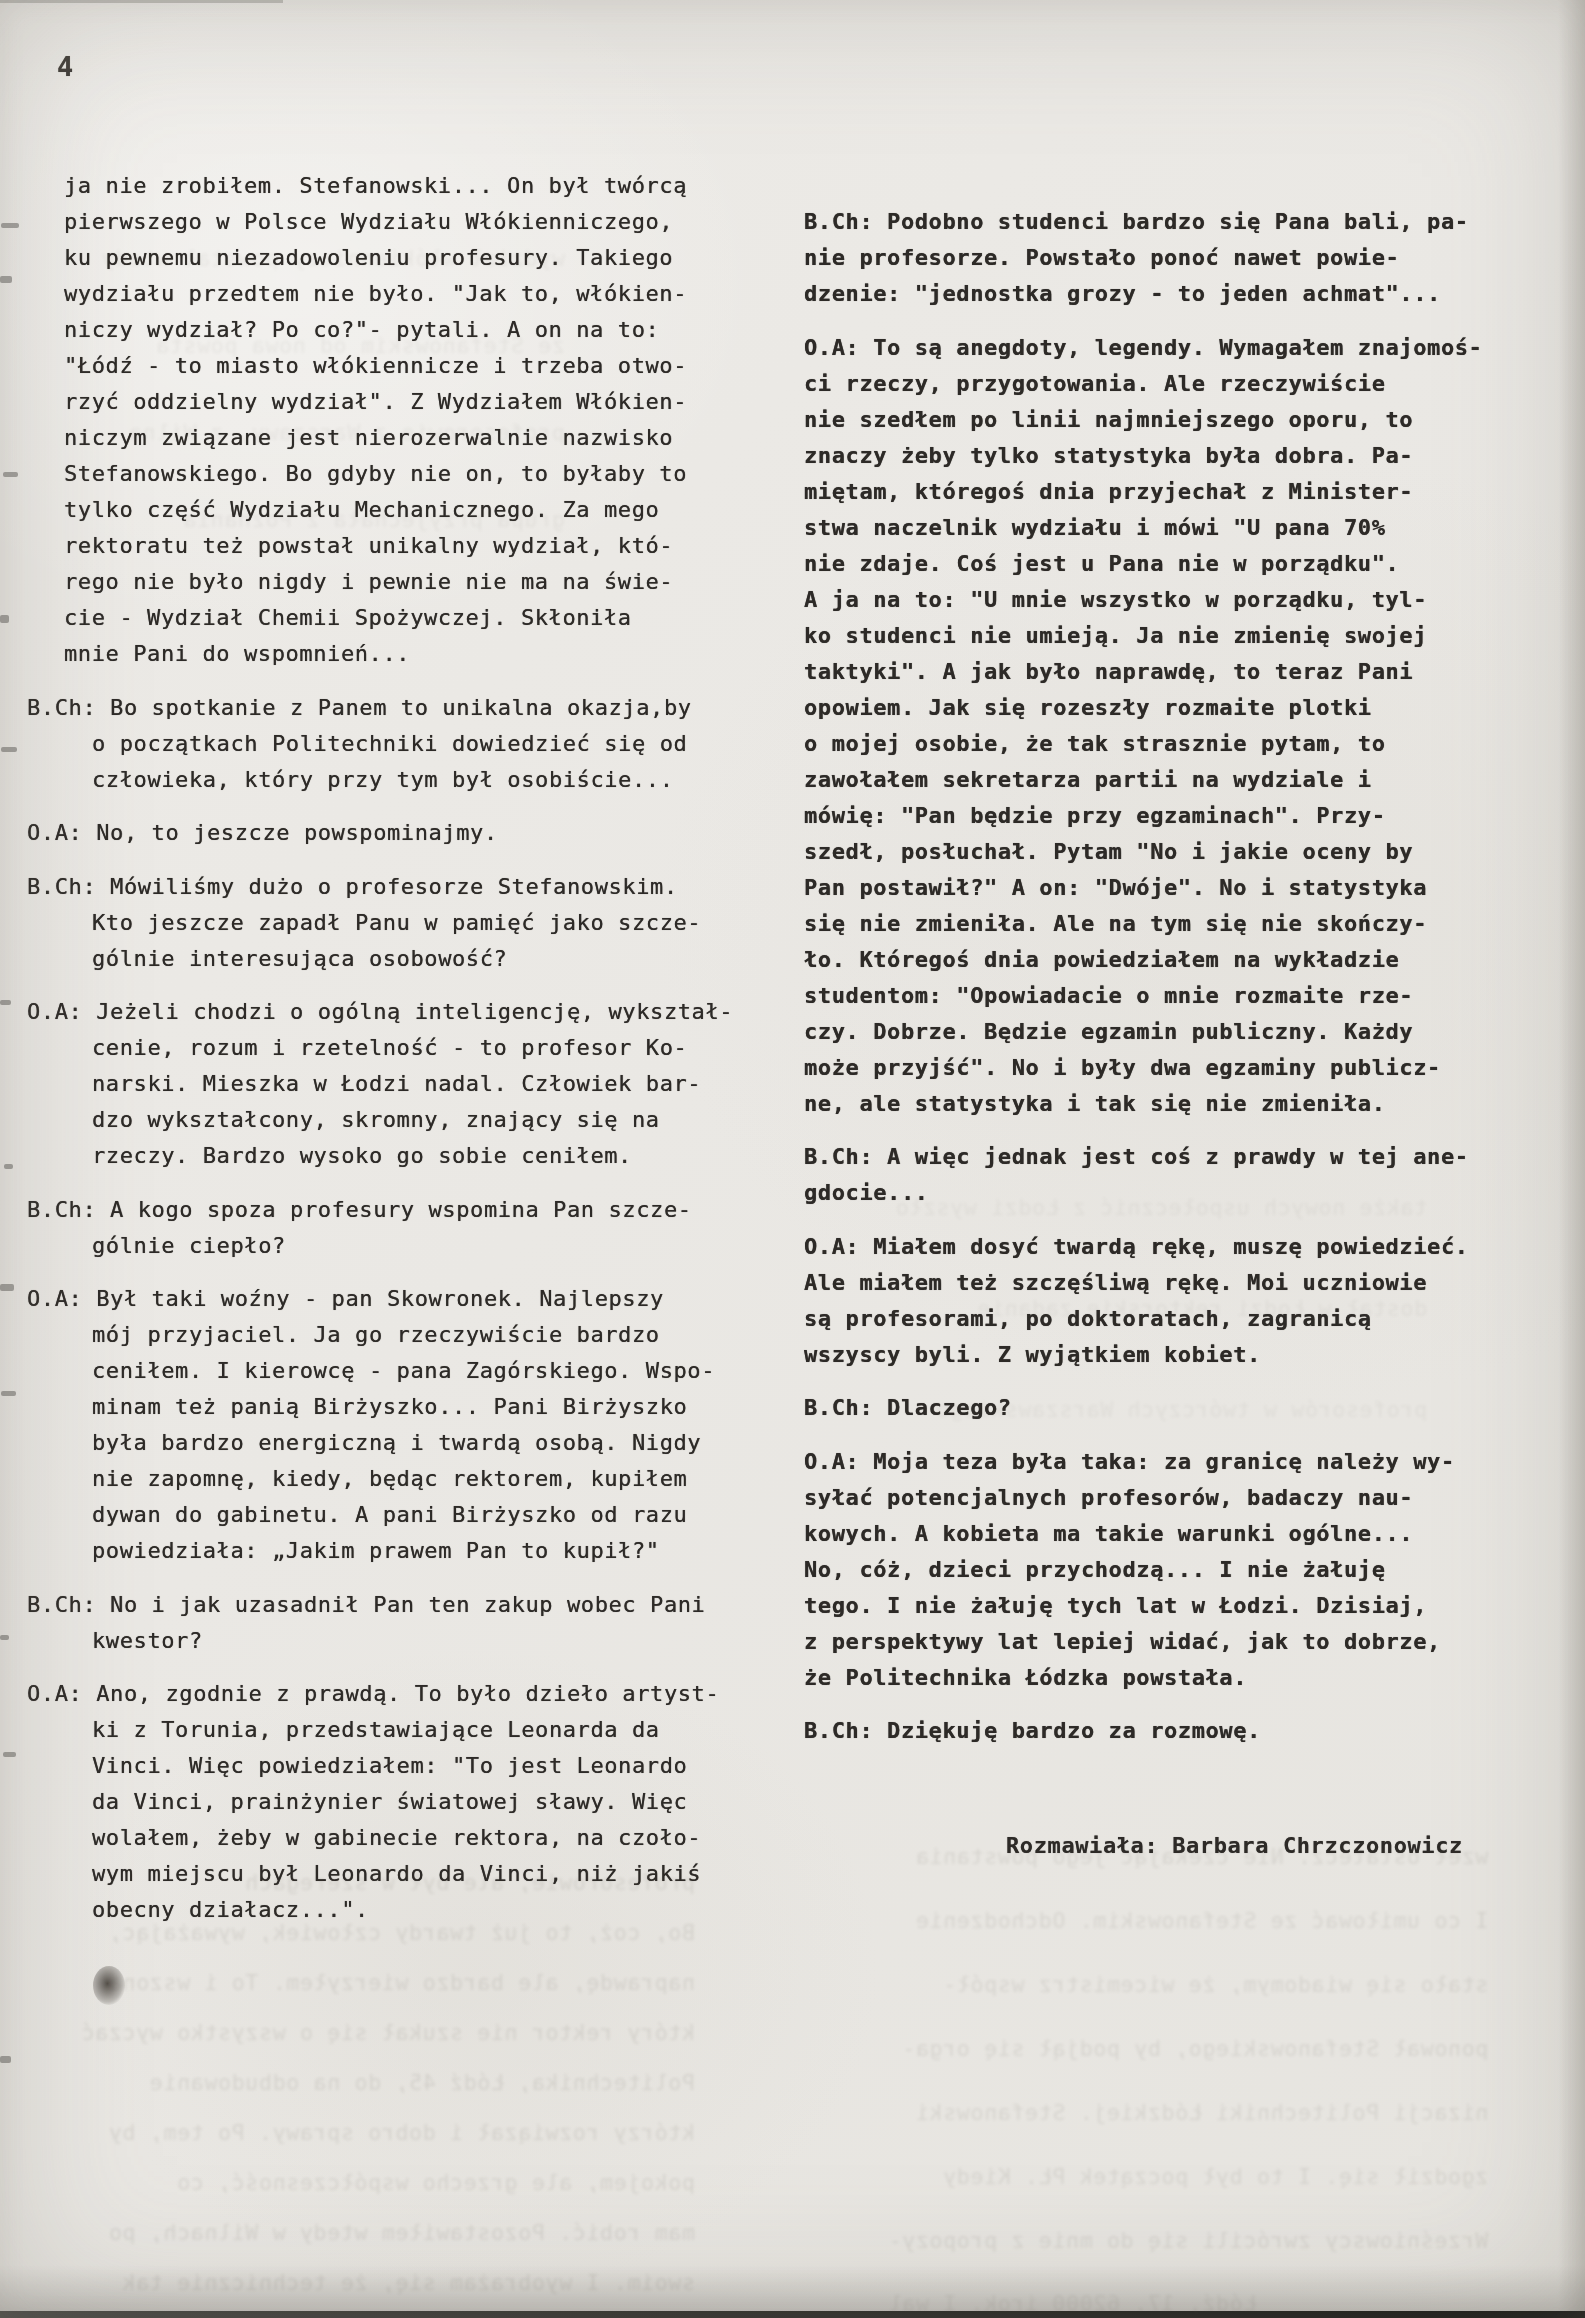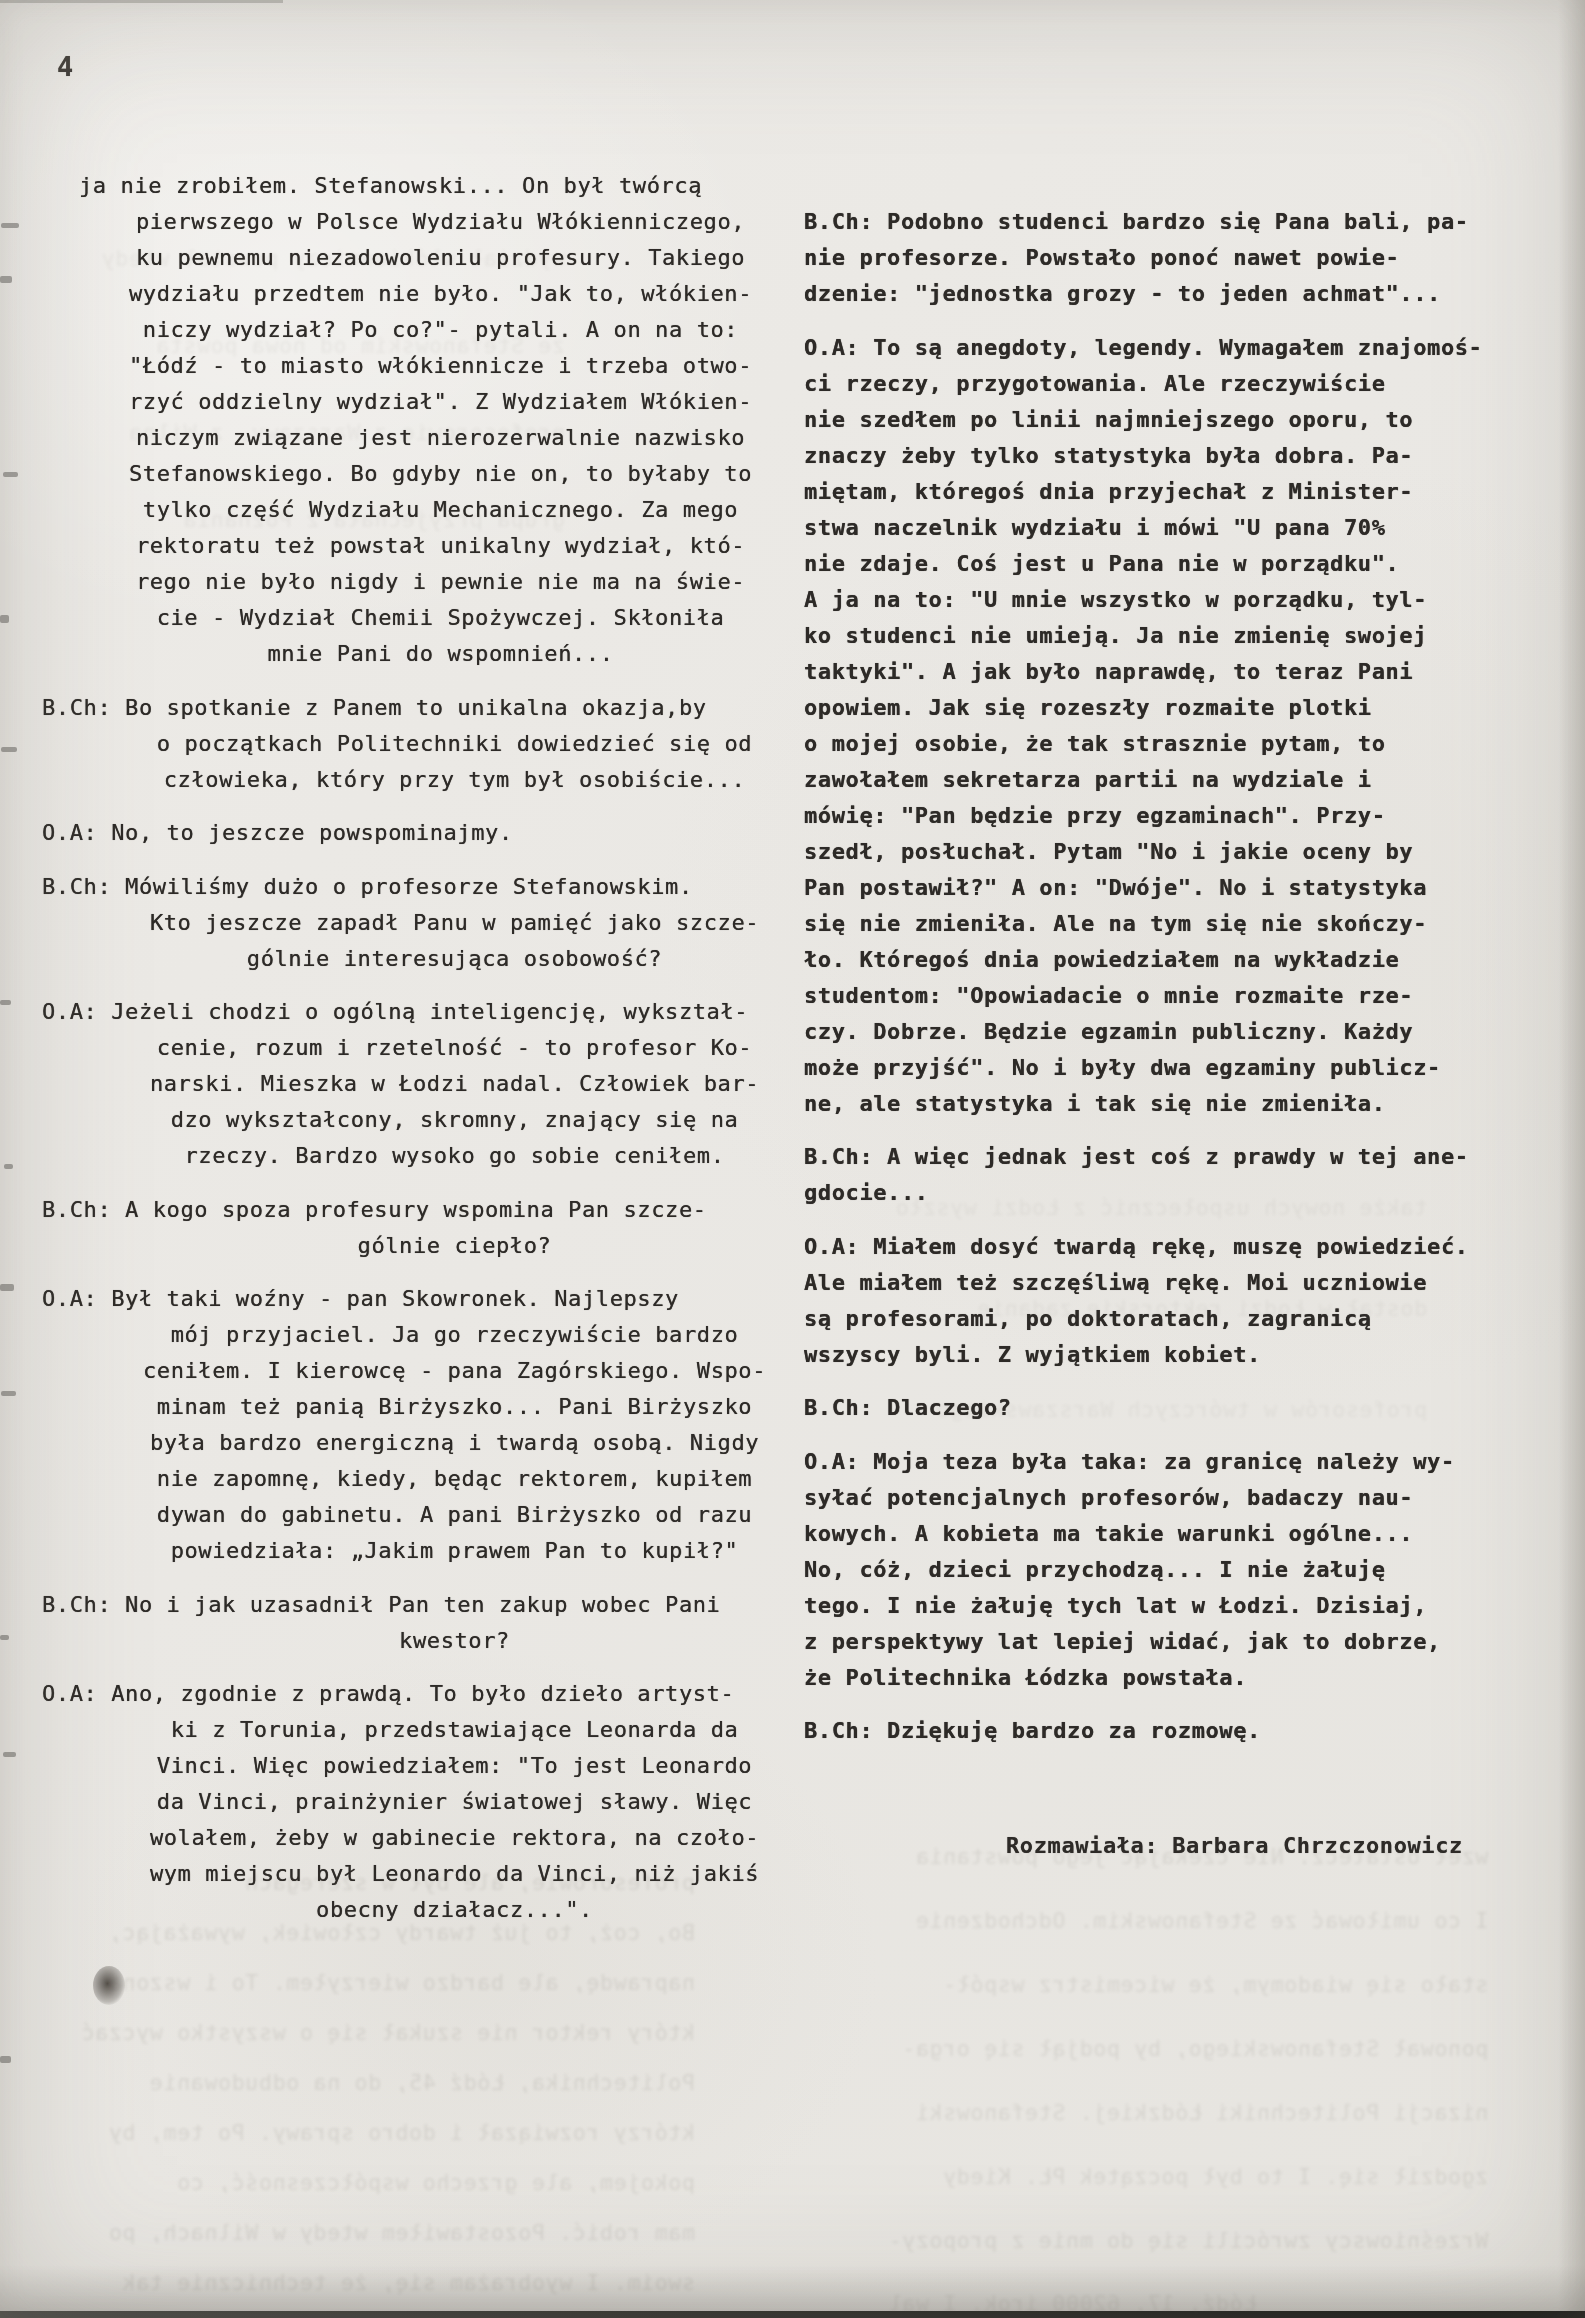--- a/index.html
+++ b/index.html
@@ -43,24 +43,24 @@
     font-size:27px; font-weight:bold; color:#413d39; letter-spacing:1.3px;
     text-shadow:0 0 0.7px rgba(60,55,50,0.6);
   }
 
   .col {
     position:absolute; top:168px;
     font-size:22px; line-height:36px; letter-spacing:0.6px;
     color:#2d2a27; white-space:pre;
     text-shadow:0 0 0.7px rgba(45,42,38,0.65), 0.3px 0.3px 0.4px rgba(45,42,38,0.35);
   }
-  .col-left  { left:42px;  width:760px; }
+  .col-left  { left:27px;  width:760px; }
   .col-right { left:804px; width:733px;font-weight:bold; }
   .para { margin-bottom:17.5px; }
-  .col-left  .line.cont { margin-left:65px;text-align:center; }
+  .col-left  .line.cont { margin-left:65px; }
   .col-right .line.cont { }
   .speaker { }
 
   .signoff {
     margin-top:79px; margin-left:202px;
     font-size:22px; letter-spacing:0.6px; color:#2d2a27; white-space:pre;
     text-shadow:0 0 0.7px rgba(45,42,38,0.65);
   }
 
   

